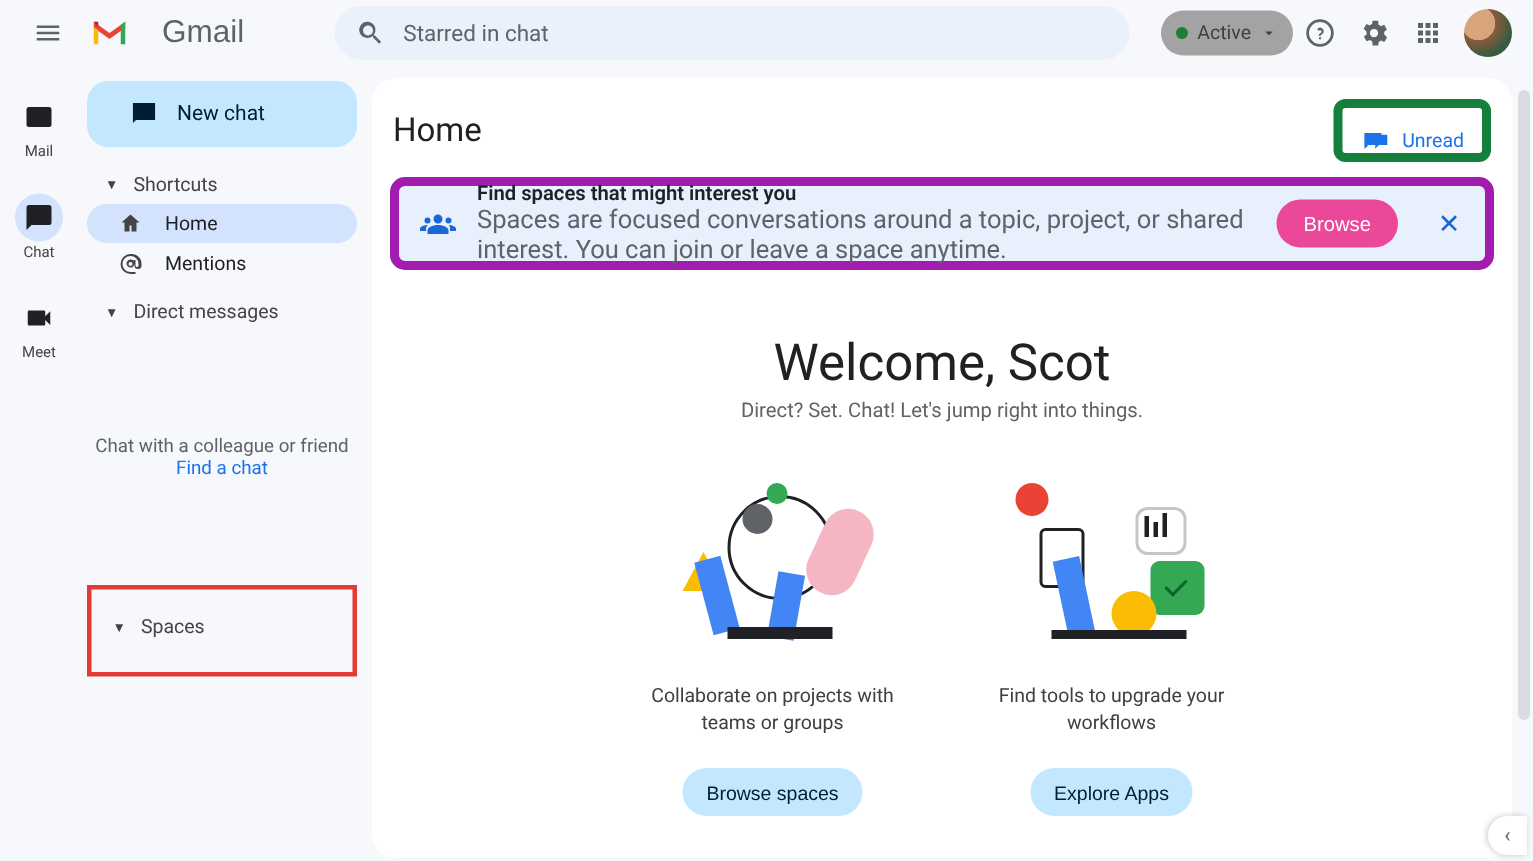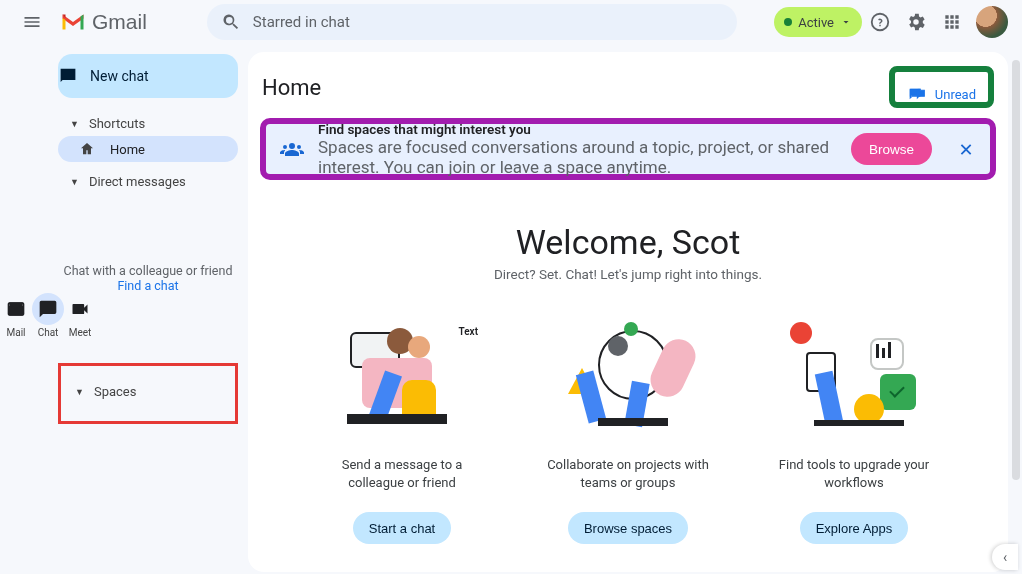--- a/index.html
+++ b/index.html
@@ -1,41 +1,41 @@
 <!DOCTYPE html>
 <html><head>
 <meta charset="utf-8">
 <style>
 * { box-sizing: border-box; margin: 0; padding: 0; }
 body { font-family: 'Google Sans', Roboto, Arial, sans-serif; background: #f6f8fc; width: 1022px; height: 574px; overflow: hidden; color: #202124; }
 
 
 .header { height: 44px; display: flex; align-items: center; padding: 0 8px; }
 .menu-btn { width: 48px; height: 44px; display:flex;align-items:center;justify-content:center; cursor:pointer; color:#5f6368; }
-.logo-wrap { display:flex; align-items:center; gap:6px; margin-left: 4px; margin-right: 60px; }
+.logo-wrap { display:flex; align-items:center; gap:22px; margin-left: 4px; margin-right: 60px; }
 .brand { font-size:21px; color:#5f6368; font-family: 'Product Sans', Arial; }
 .search { flex:0 0 530px; height:36px; background:#eaf1fb; border-radius:24px; display:flex; align-items:center; padding:0 14px; }
 .search svg { color:#5f6368; }
 .search-placeholder { margin-left:12px; color:#5f6368; font-size:15px; }
 .header-spacer { flex:1; }
-.status-pill { display:flex; align-items:center; gap:6px; background:#bef264; border-radius:16px; height:30px; padding:0 10px; font-size:13px; color:#3c4043; cursor:pointer; }
+.status-pill { display:flex; align-items:center; gap:6px; background:#a3a3a3; border-radius:16px; height:30px; padding:0 10px; font-size:13px; color:#3c4043; cursor:pointer; }
 .green-dot { width:8px; height:8px; background:#188038; border-radius:50%; }
 .header-icon { width:36px; height:36px; display:flex; align-items:center; justify-content:center; color:#5f6368; cursor:pointer; }
 .avatar { width:32px; height:32px; border-radius:50%; background: radial-gradient(circle at 30% 30%, #d7a47c 35%, #8b5a3c 36%, #3a5a40 70%); margin:0 6px; cursor:pointer; }
 
 
-.rail { position:absolute; left:0; top:44px; width:52px; height:530px; display:flex; flex-direction:row; align-items:center; padding-top:12px; gap:0; }
+.rail { position:absolute; left:0; top:44px; width:52px; height:530px; display:flex; flex-direction:column; padding-top:12px; gap:10px; }
 .rail-item { display:flex; flex-direction:column; align-items:center; gap:2px; padding:6px 0; cursor:pointer; width:100%; }
 .rail-icon { width:32px; height:32px; display:flex; align-items:center; justify-content:center; border-radius:16px; color:#202124; }
 .rail-icon.active { background:#d3e3fd; }
 .rail-label { font-size:10px; color:#444; }
 
 
 .sidebar { position:absolute; left:52px; top:44px; width:192px; height:530px; padding:10px 6px 0 6px; }
-.newchat { background:#c2e7ff; border-radius:14px; height:44px; display:flex; align-items:center; gap:12px; padding:0 0; cursor:pointer; font-size:14px; color:#001d35; margin-bottom:14px; }
+.newchat { background:#c2e7ff; border-radius:14px; height:44px; display:flex; align-items:center; gap:12px; padding:0 28px; cursor:pointer; font-size:14px; color:#001d35; margin-bottom:14px; }
 .section-hdr { display:flex; align-items:center; gap:10px; padding:4px 12px; font-size:13px; color:#444; cursor:pointer; }
 .section-hdr .tri { font-size:9px; color:#444; }
 .nav-item { display:flex; align-items:center; gap:14px; height:26px; border-radius:14px; padding:0 12px 0 20px; font-size:13px; color:#202124; cursor:pointer; margin:1px 0; }
 .nav-item.active { background:#d3e3fd; }
 .nav-icon { width:18px; display:flex; justify-content:center; color:#444; }
 .colleague-block { margin-top: 70px; text-align:center; font-size:12.5px; color:#5f6368; }
 .colleague-block a { color:#1a73e8; text-decoration:none; }
 .spaces-box { margin-top: 70px; border:3px solid #e53935; padding:14px 2px 18px 2px; }
 
 
@@ -155,20 +155,28 @@
     <span>Shortcuts</span>
   </div>
   <div class="nav-item active">
     <span class="nav-icon">
         <svg width="16" height="16" viewBox="0 0 24 24">
           <path fill="currentColor" d="M12 3l9 8h-3v9h-5v-6h-2v6H6v-9H3z"></path>
         </svg>
       </span>
     <span>Home</span>
   </div>
+  <div class="nav-item">
+    <span class="nav-icon">
+        <svg width="16" height="16" viewBox="0 0 24 24">
+          <path fill="currentColor" d="M12 2a10 10 0 100 20h5v-2h-5a8 8 0 118-8v1.5a1.5 1.5 0 01-3 0V8h-2v.8A4 4 0 1016 12v1.5a3.5 3.5 0 007 0V12A10 10 0 0012 2zm0 12a2 2 0 112-2 2 2 0 01-2 2z"></path>
+        </svg>
+      </span>
+    <span>Mentions</span>
+  </div>
   <div class="section-hdr" style="margin-top:8px">
     <span class="tri">▼</span>
     <span>Direct messages</span>
   </div>
   <div class="colleague-block">
     <div>Chat with a colleague or friend</div>
     <a href="#">Find a chat</a>
   </div>
   <div class="spaces-box">
     <div class="section-hdr">
@@ -209,34 +217,20 @@
     <button class="browse-btn">Browse</button>
     <div class="close-x">✕</div>
   </div>
 
   <div class="welcome">
     <h1>Welcome, Scot</h1>
     <p>Direct? Set. Chat! Let's jump right into things.</p>
   </div>
 
   <div class="cards">
-    <div class="card">
-      <div class="illus">
-        <span style="position:absolute;right:-6px;top:4px;font-size:10px;font-weight:600">Text</span>
-        <div style="position:absolute;left:18px;top:10px;width:50px;height:36px;background:#f1f3f4;border:2px solid #202124;border-radius:6px"></div>
-        <div class="ill-shape" style="left:55px;top:6px;width:26px;height:26px;background:#8b5a3c"></div>
-        <div class="ill-shape" style="left:76px;top:14px;width:22px;height:22px;background:#e8a87c"></div>
-        <div style="position:absolute;left:30px;top:36px;width:70px;height:50px;background:#f4b6c2;border-radius:8px"></div>
-        <div style="position:absolute;left:44px;top:50px;width:18px;height:50px;background:#4285f4;transform:rotate(20deg)"></div>
-        <div style="position:absolute;left:70px;top:58px;width:34px;height:44px;background:#fbbc04;border-radius:10px 10px 0 0"></div>
-        <div style="position:absolute;left:15px;top:92px;width:100px;height:10px;background:#202124"></div>
-      </div>
-      <div class="card-text">Send a message to a colleague or friend</div>
-      <button class="pill-btn">Start a chat</button>
-    </div>
     <div class="card">
       <div class="illus">
         <div class="ill-shape" style="left:40px;top:8px;width:70px;height:70px;background:#fff;border:2px solid #202124"></div>
         <div class="ill-shape" style="left:66px;top:0;width:14px;height:14px;background:#34a853"></div>
         <div class="ill-shape" style="left:50px;top:14px;width:20px;height:20px;background:#5f6368"></div>
         <div style="position:absolute;left:10px;top:46px;width:0;height:0;border-left:14px solid transparent;border-right:14px solid transparent;border-bottom:26px solid #fbbc04"></div>
         <div style="position:absolute;left:98px;top:16px;width:34px;height:60px;background:#f4b6c2;border-radius:18px;transform:rotate(25deg)"></div>
         <div style="position:absolute;left:24px;top:50px;width:18px;height:50px;background:#4285f4;transform:rotate(-15deg)"></div>
         <div style="position:absolute;left:70px;top:60px;width:18px;height:44px;background:#4285f4;transform:rotate(10deg)"></div>
         <div style="position:absolute;left:40px;top:96px;width:70px;height:8px;background:#202124"></div>

